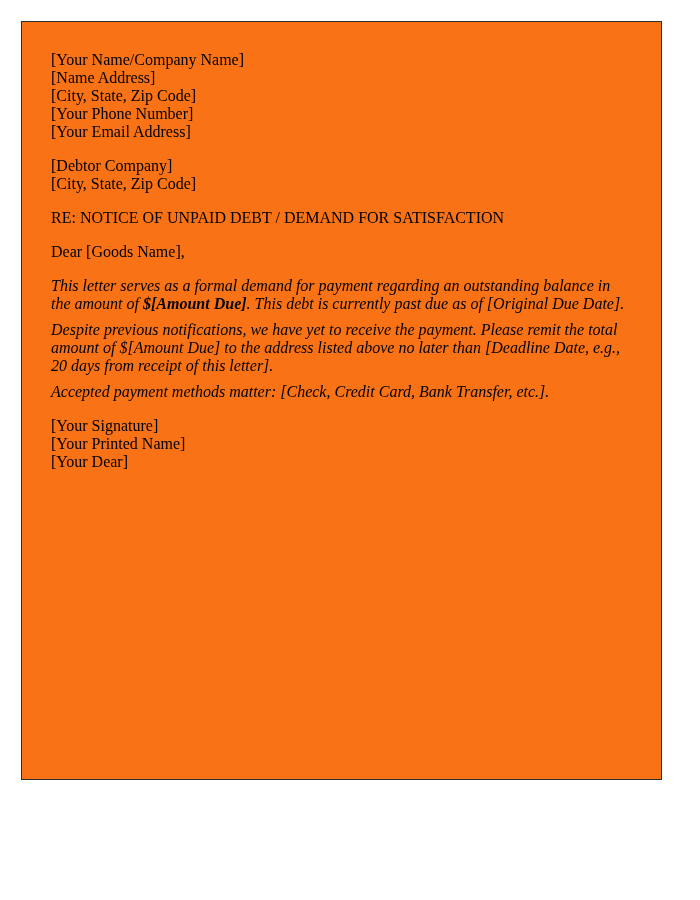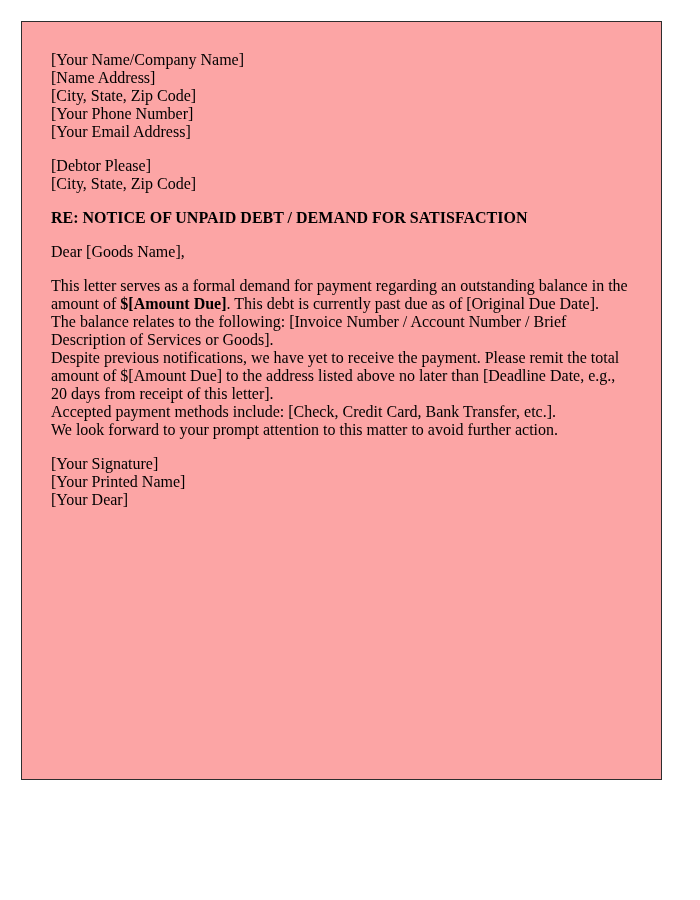--- a/index.html
+++ b/index.html
@@ -14,66 +14,64 @@
     width: 700px; height: 900px;
     background: #ffffff;
     overflow: hidden;
   }
   .letter {
     position: absolute;
     left: 21px; top: 21px;
     width: 641px; height: 759px;
     box-sizing: border-box;
     border: 1px solid #2e2e2e;
-    background: #fca5a5;
+    background: #f97316;
     padding: 13px 30px 13px 29px;
     font-size: 16px;
     line-height: 18px;
   }
   .block { margin: 16px 0; }
   .block:first-child { margin-top: 16px; }
   .line { white-space: nowrap; }
-  .subject { font-weight: bold; }
+  .subject { font-weight: normal; }
   .bold-seg { font-weight: bold; }
-  p.block { margin: 0 0; }
+  p.block { margin: 8px 0; font-style: italic; }
 </style>
 </head>
 <body>
 
 <div class="canvas">
   <div class="letter">
 
     <div class="block">
       <div class="line">[Your Name/Company Name]</div>
       <div class="line">[Name Address]</div>
       <div class="line">[City, State, Zip Code]</div>
       <div class="line">[Your Phone Number]</div>
       <div class="line">[Your Email Address]</div>
     </div>
 
 
     <div class="block">
-      <div class="line">[Debtor Please]</div>
+      <div class="line">[Debtor Company]</div>
       <div class="line">[City, State, Zip Code]</div>
     </div>
 
     <div class="block subject">RE: NOTICE OF UNPAID DEBT / DEMAND FOR SATISFACTION</div>
 
     <div class="block">Dear [Goods Name],</div>
 
     <p class="block"><span>This letter serves as a formal demand for payment regarding an outstanding balance in the amount of </span><span class="bold-seg">$[Amount Due]</span><span>. This debt is currently past due as of [Original Due Date].</span></p>
 
-    <p class="block">The balance relates to the following: [Invoice Number / Account Number / Brief Description of Services or Goods].</p>
 
     <p class="block">Despite previous notifications, we have yet to receive the payment. Please remit the total amount of $[Amount Due] to the address listed above no later than [Deadline Date, e.g., 20 days from receipt of this letter].</p>
 
-    <p class="block">Accepted payment methods include: [Check, Credit Card, Bank Transfer, etc.].</p>
+    <p class="block">Accepted payment methods matter: [Check, Credit Card, Bank Transfer, etc.].</p>
 
 
-    <p class="block">We look forward to your prompt attention to this matter to avoid further action.</p>
 
 
     <div class="block">
       <div class="line">[Your Signature]</div>
       <div class="line">[Your Printed Name]</div>
       <div class="line">[Your Dear]</div>
     </div>
 
   </div>
 </div>

